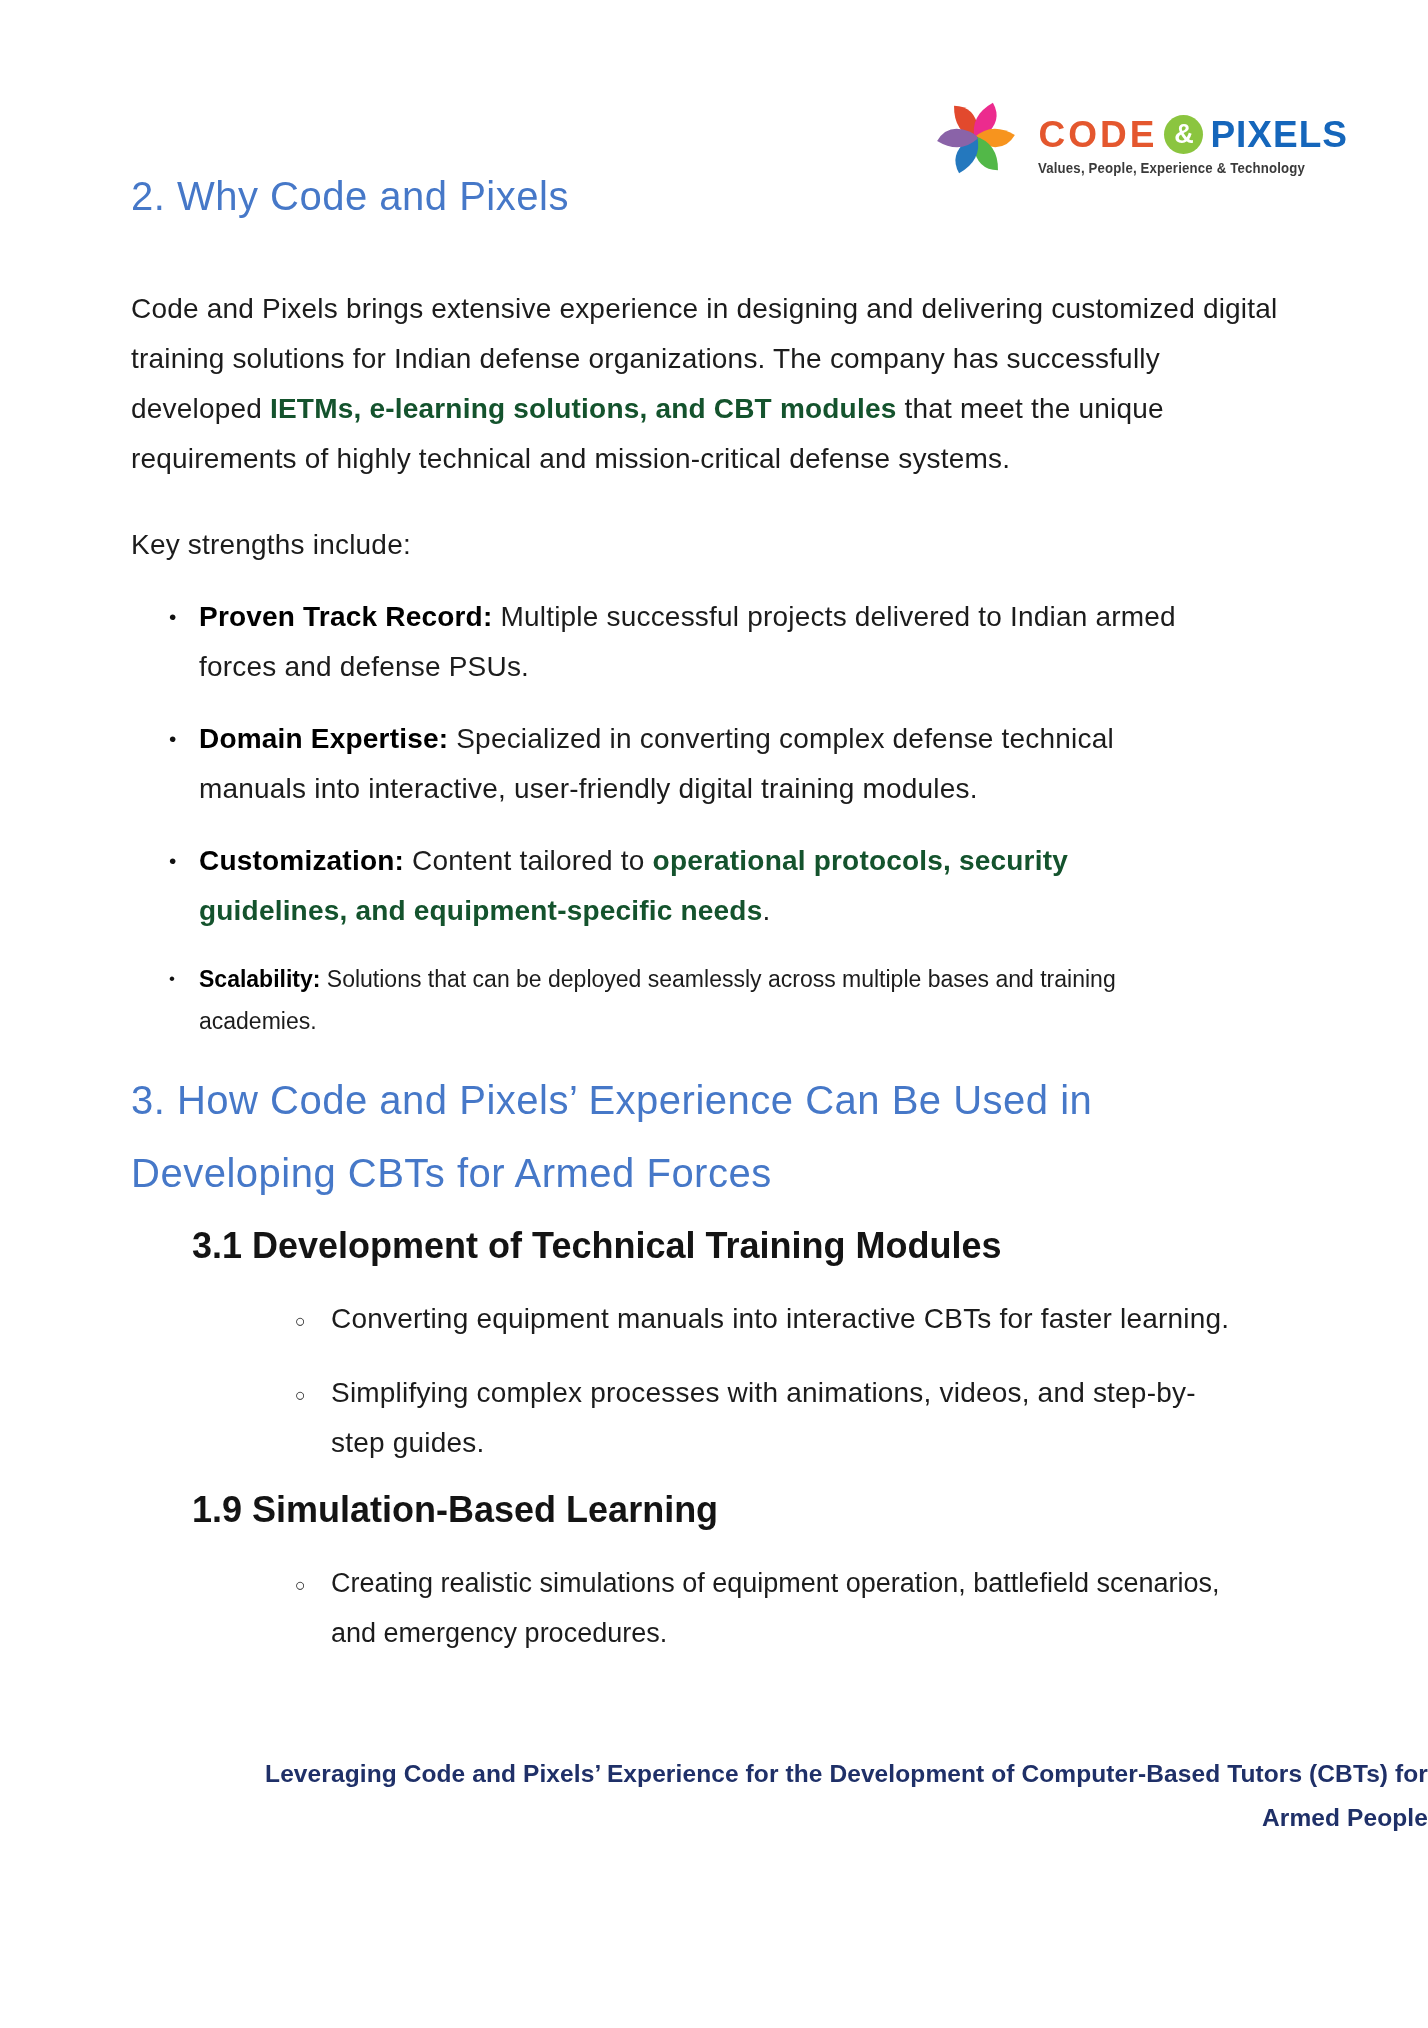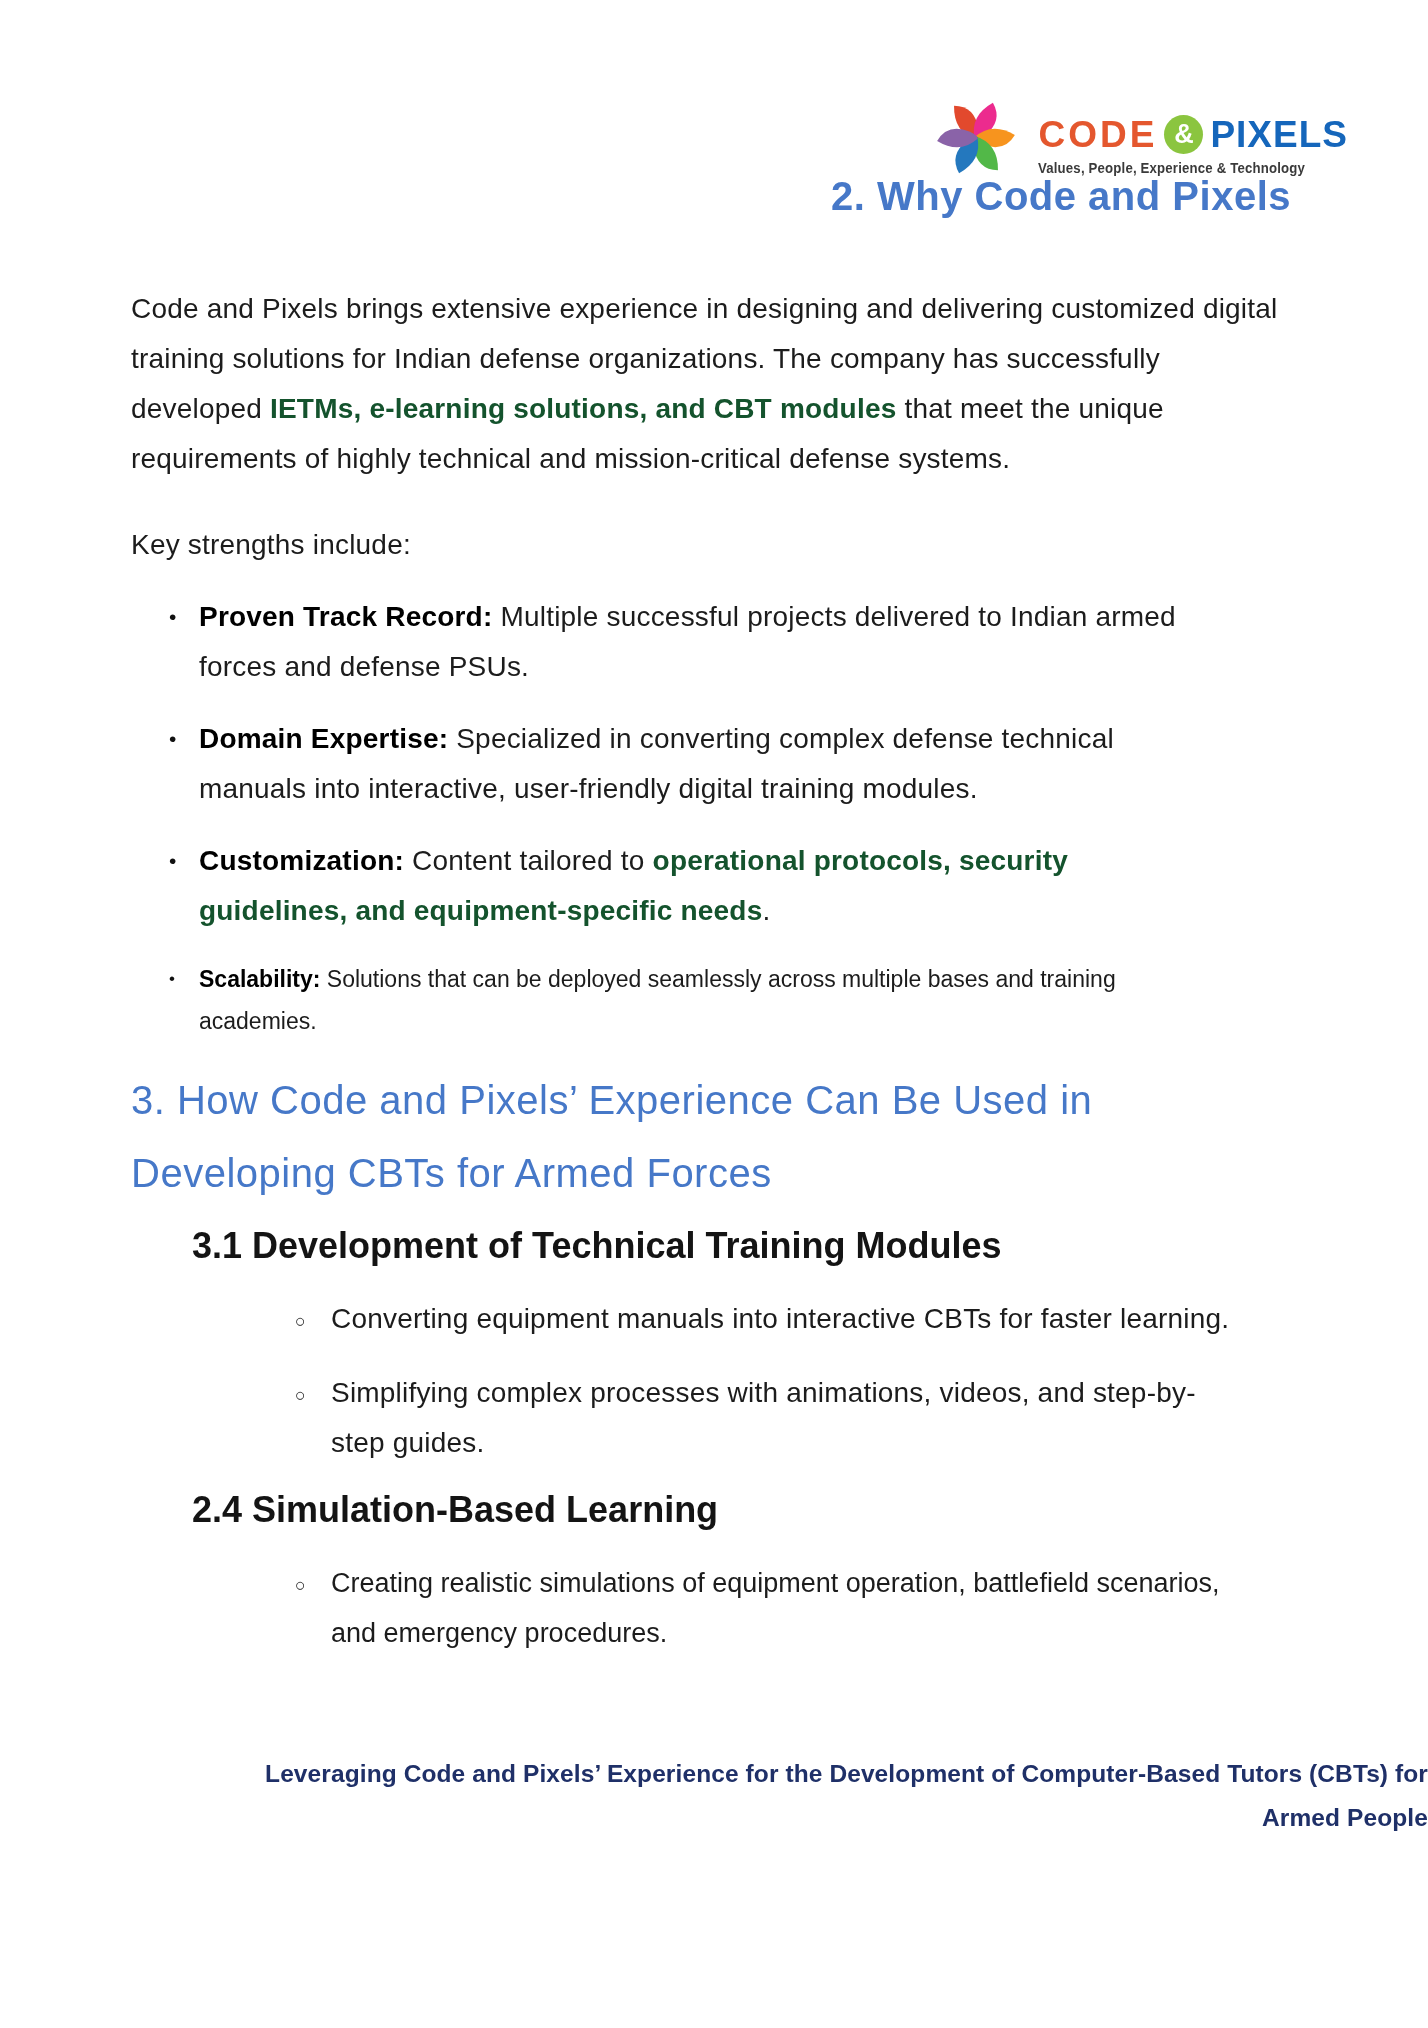--- a/index.html
+++ b/index.html
@@ -24,21 +24,21 @@
   .brand-row{display:flex;align-items:center;gap:7px;}
   .brand-code{font-size:37px;font-weight:600;color:var(--code-orange);letter-spacing:3px;line-height:1;}
   .brand-amp{width:39px;height:39px;border-radius:50%;background:var(--amp-green);color:#fff;
     font-weight:700;font-size:27px;display:flex;align-items:center;justify-content:center;line-height:1;}
   .brand-pixels{font-size:37px;font-weight:800;color:var(--pixels-blue);letter-spacing:1px;line-height:1;}
   .tagline{margin-top:5px;font-size:15px;font-weight:600;color:var(--tagline-gray);
     transform:scaleX(0.88);transform-origin:left;white-space:nowrap;letter-spacing:0.2px;}
 
   
   .content{position:absolute;left:131px;top:172px;width:1160px;}
-  .doc-h1{margin:0;font-size:40px;line-height:48px;font-weight:700;color:var(--heading-blue);letter-spacing:0.5px;text-align:right;}
+  .doc-h1{margin:0;font-size:40px;line-height:48px;font-weight:400;color:var(--heading-blue);letter-spacing:0.5px;}
   .intro{margin:64px 0 0 0;font-size:28px;line-height:50px;letter-spacing:0.2px;max-width:1160px;}
   .bold-seg{font-weight:700;color:#14532d;}
   .lead-label{margin:36px 0 0 0;font-size:28px;line-height:50px;letter-spacing:0.2px;}
 
   .strengths{margin:22px 0 0 0;padding:0;list-style:none;}
   .strength{display:flex;margin-bottom:22px;font-size:28px;line-height:50px;letter-spacing:0.2px;}
   .strength .marker{flex:none;width:30px;margin-left:38px;font-size:21px;line-height:50px;color:#111;}
   .strength .btxt{flex:1;max-width:1000px;}
   .strength .lead{font-weight:700;color:#000000;}
   .strength.small{font-size:23px;line-height:42px;letter-spacing:0;}
@@ -125,21 +125,21 @@
       <li class="sub-bullet">
         <span class="marker">○</span>
         <span class="btxt">Converting equipment manuals into interactive CBTs for faster learning.</span>
       </li>
       <li class="sub-bullet">
         <span class="marker">○</span>
         <span class="btxt">Simplifying complex processes with animations, videos, and step-by-step guides.</span>
       </li>
     </ul>
 
-    <h3 class="doc-h3 second">2.4 Simulation-Based Learning</h3>
+    <h3 class="doc-h3 second">1.9 Simulation-Based Learning</h3>
 
     <ul class="sub-bullets">
       <li class="sub-bullet alt">
         <span class="marker">○</span>
         <span class="btxt">Creating realistic simulations of equipment operation, battlefield scenarios, and emergency procedures.</span>
       </li>
     </ul>
 
   </div>
 

